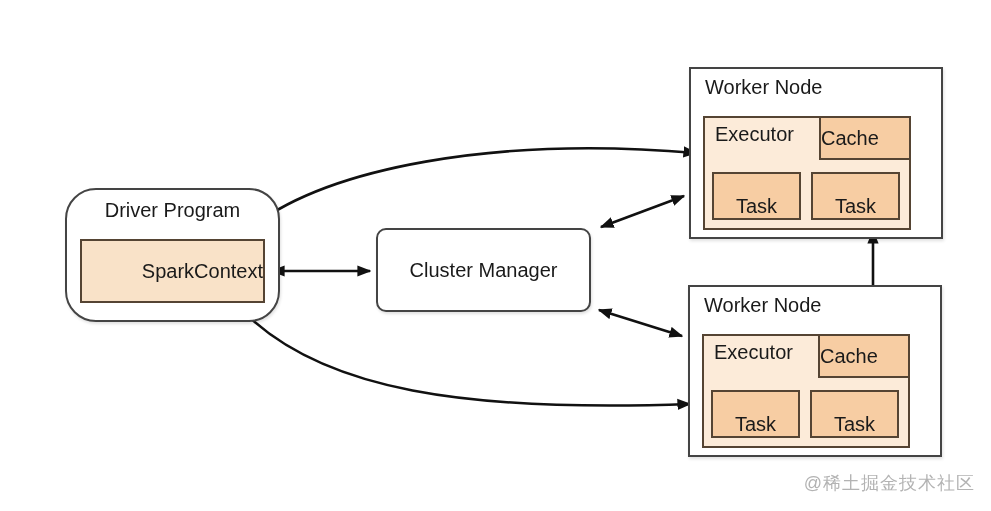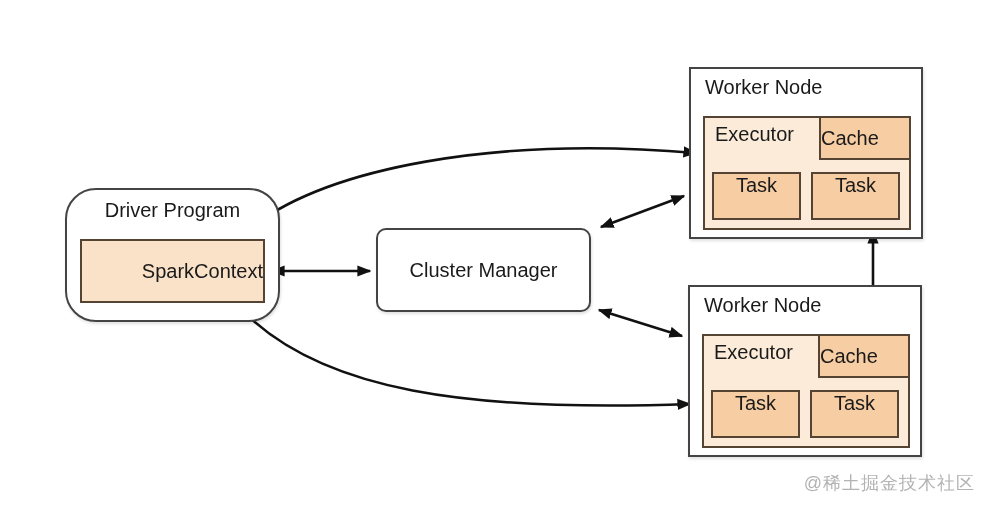--- a/index.html
+++ b/index.html
@@ -58,41 +58,41 @@
     background: var(--spark-context-fill);
     border: 2px solid var(--inner-border);
     display: flex; align-items: center; justify-content: flex-end;
   }
   
   .cluster-manager {
     left: 376px; top: 228px; width: 215px; height: 84px;
     display: flex; align-items: center; justify-content: center; border-radius: 10px;
   }
   
-  .worker { width: 234px; height: 172px; }
+  .worker { width: 254px; height: 172px; }
   .worker1 { left: 689px; top: 67px; }
   .worker2 { left: 688px; top: 285px; }
   .worker .wtitle { position: absolute; left: 14px; top: 7px; }
   .executor {
     position: absolute; left: 12px; top: 47px; width: 208px; height: 114px;
     background: var(--executor-fill);
     border: 2px solid var(--inner-border);
   }
   .executor .elabel { position: absolute; left: 10px; top: 5px; }
   .cache {
     position: absolute; top: -2px; right: -2px; width: 92px; height: 44px;
     background: var(--task-fill);
     border: 2px solid var(--inner-border);
     display: flex; align-items: center; justify-content: flex-start;
   }
   .task {
     position: absolute; top: 54px; width: 89px; height: 48px;
     background: var(--task-fill);
     border: 2px solid var(--inner-border);
-    display: flex; align-items: flex-start; justify-content: center;
+    display: flex; align-items: flex-end; justify-content: center;
   }
   .task-1 { left: 7px; }
   .task-2 { left: 106px; }
   
   .watermark {
     position: absolute; right: 16px; bottom: 16px;
     z-index: 3;
     font-size: 18px;
     color: var(--watermark);
     letter-spacing: 1px;

